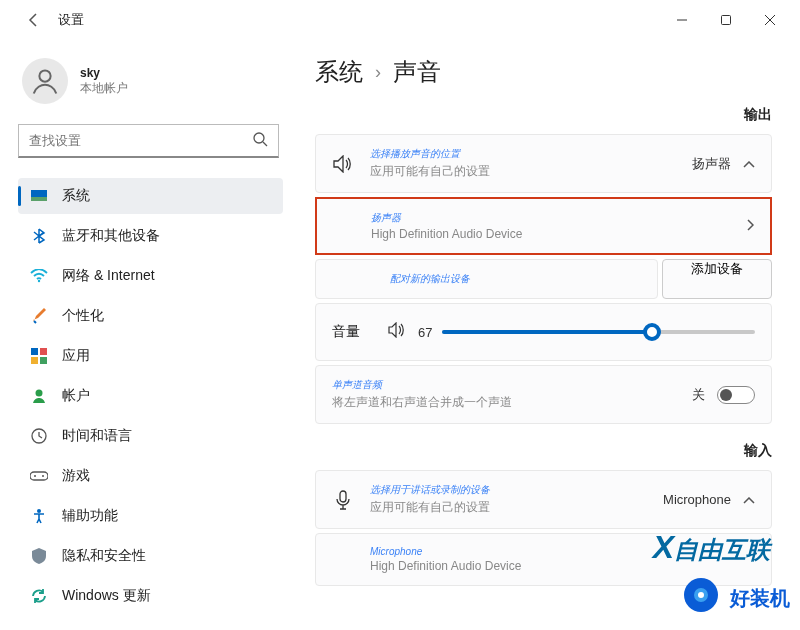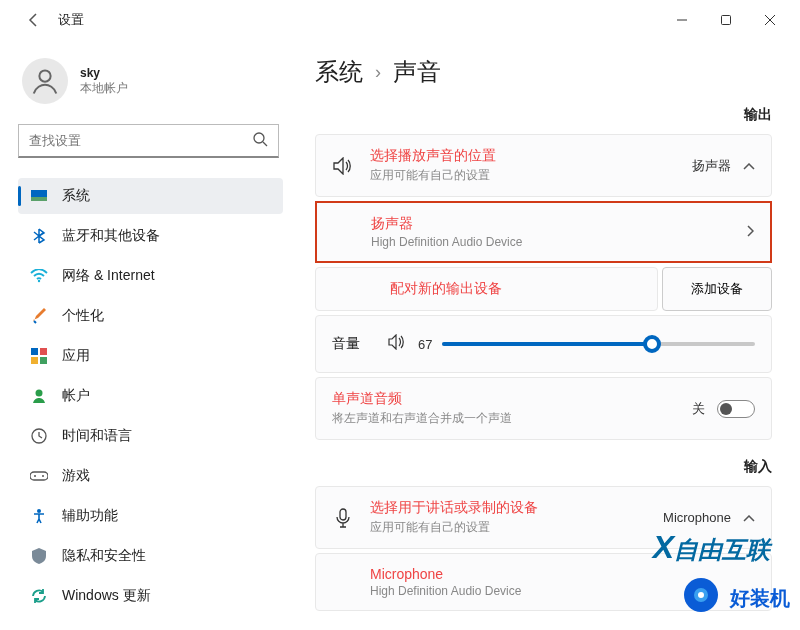--- a/index.html
+++ b/index.html
@@ -32,28 +32,28 @@
 .nav-icon { width: 18px; height: 18px; display: flex; align-items: center; justify-content: center; }
 
 .main { flex: 1; padding: 16px 28px 0 20px; overflow-y: auto; }
 .breadcrumb { font-size: 24px; color: #222; margin-bottom: 18px; display: flex; align-items: center; gap: 12px; }
 .crumb-sep { color: #888; font-size: 18px; }
 .section-head { font-size: 14px; font-weight: 600; color: #222; margin: 8px 0 10px 0; text-align: right; }
 .card { background: #fbfbfc; border: 1px solid #e8e8e8; border-radius: 4px; padding: 12px 16px; display: flex; align-items: center; gap: 16px; margin-bottom: 4px; }
 .card.highlighted { border: 2px solid #d13a18; border-radius: 0; }
 .card-icon { width: 22px; display: flex; justify-content: center; color: #333; }
 .card-body { flex: 1; }
-.card-title { font-size: 14px; color: #ef4444; }
+.card-title { font-size: 10px; color: #3b82f6; font-style: italic; }
 .card-sub { font-size: 12px; color: #888; margin-top: 2px; }
 .card-right { display: flex; align-items: center; gap: 12px; font-size: 13px; color: #333; }
 .chev { color: #555; font-size: 14px; }
 
 .split-row { display: flex; gap: 4px; margin-bottom: 4px; }
 .split-row .card { flex: 1; margin-bottom: 0; }
-.btn-card { background: #fbfbfc; border: 1px solid #ccc; border-radius: 4px; display: flex; align-items: center; justify-content: center; font-size: 13px; padding: 0 28px; cursor: pointer; }
+.btn-card { background: #fbfbfc; border: 1px solid #ccc; border-radius: 4px; display: flex; align-items: flex-start; justify-content: center; font-size: 13px; padding: 0 28px; cursor: pointer; }
 
 .vol-card { background: #fbfbfc; border: 1px solid #e8e8e8; border-radius: 4px; padding: 18px 16px; display: flex; align-items: center; gap: 16px; margin-bottom: 4px; }
 .vol-label { font-size: 14px; color: #222; width: 40px; }
 .vol-slider-wrap { flex: 1; display: flex; align-items: center; gap: 10px; }
 .vol-num { font-size: 13px; color: #333; }
 .slider { flex: 1; height: 4px; background: #c8c8c8; border-radius: 2px; position: relative; }
 .slider-fill { position: absolute; left: 0; top: 0; bottom: 0; background: #0067c0; border-radius: 2px; }
 .slider-thumb { position: absolute; top: 50%; width: 18px; height: 18px; background: #fff; border: 4px solid #0067c0; border-radius: 50%; transform: translate(-50%, -50%); }
 
 .toggle { width: 38px; height: 18px; border: 1px solid #888; border-radius: 10px; position: relative; background: #fff; }

